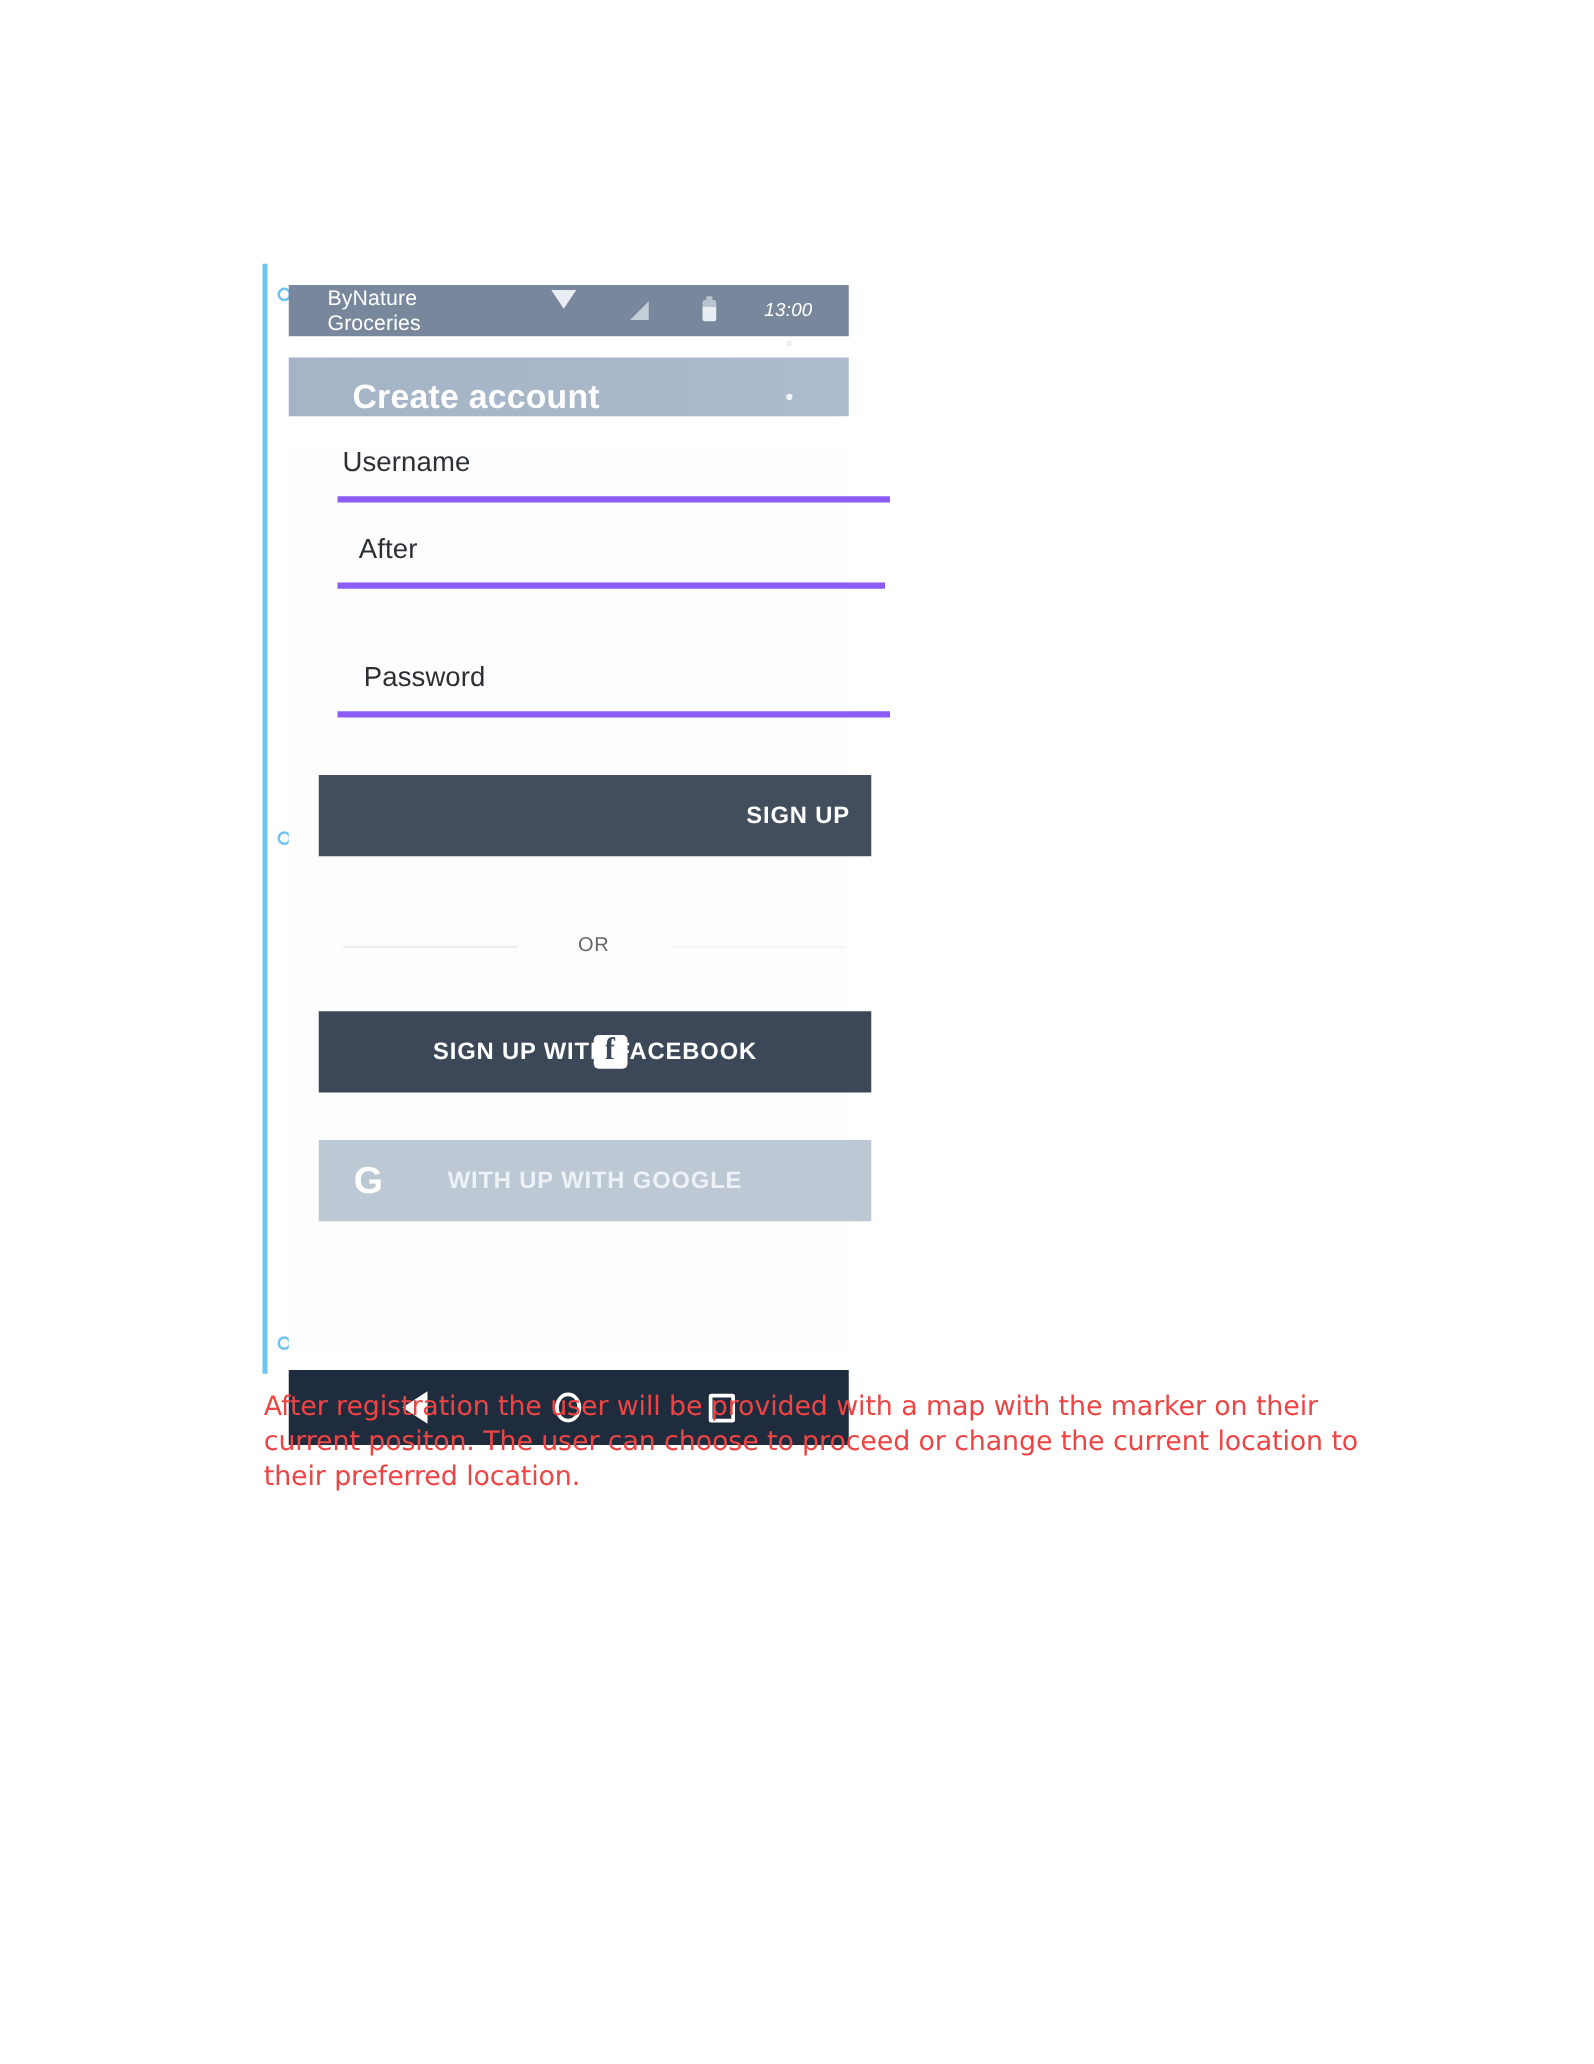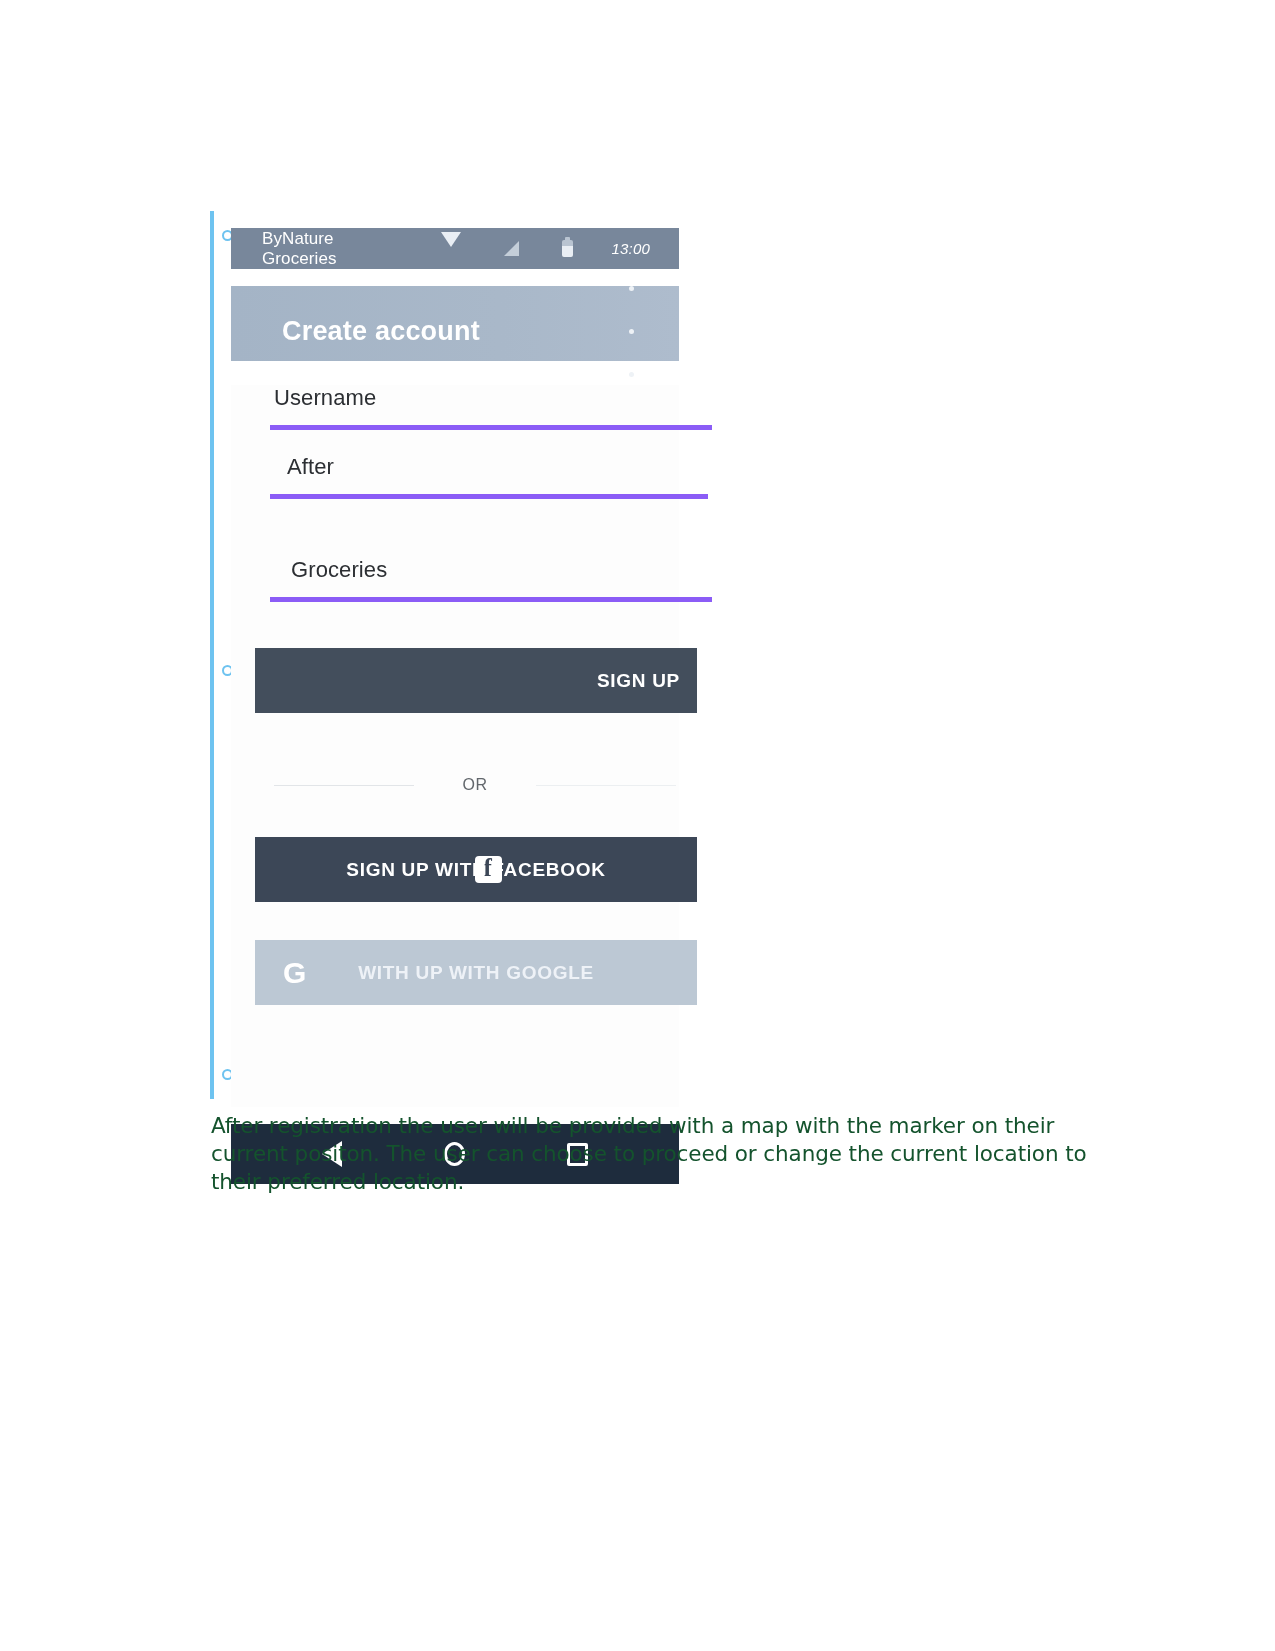--- a/index.html
+++ b/index.html
@@ -93,21 +93,21 @@
     color: #ffffff;
     font-size: 15px;
     margin-left: 4px;
     letter-spacing: .2px;
     font-style: italic;
   }
 
   
   #app-bar {
     position: relative;
-    height: 75px;
+    height: 47px;
     background: linear-gradient(to right, #a4b4c6 0%, #a9b8c9 60%, #aebccd 100%);
     display: flex;
     align-items: center;
     padding: 16px 18px 0 34px;
   }
   #app-bar-title {
     color: #ffffff;
     font-size: 27px;
     font-weight: bold;
     letter-spacing: .2px;
@@ -268,21 +268,21 @@
 
   
   #caption {
     position: absolute;
     left: 143px;
     top: 1044px;
     width: 905px;
     font-family: "DejaVu Sans", sans-serif;
     font-size: 21.5px;
     line-height: 28px;
-    color: #14532d;
+    color: #ef4444;
     letter-spacing: -0.1px;
   }
 </style>
 </head>
 <body>
 
 <div id="page">
 
   <div id="phone-mockup">
 
@@ -313,21 +313,21 @@
 
       <div class="field" id="field-username">
         <span class="field-label">Username</span>
       </div>
 
       <div class="field" id="field-email">
         <span class="field-label">After</span>
       </div>
 
       <div class="field" id="field-password">
-        <span class="field-label">Groceries</span>
+        <span class="field-label">Password</span>
       </div>
 
       <div class="btn" id="btn-signup">
         <span>SIGN UP</span>
       </div>
 
       <div id="or-divider">
         <span class="rule"></span>
         <span id="or-label">OR</span>
         <span class="rule right"></span>

